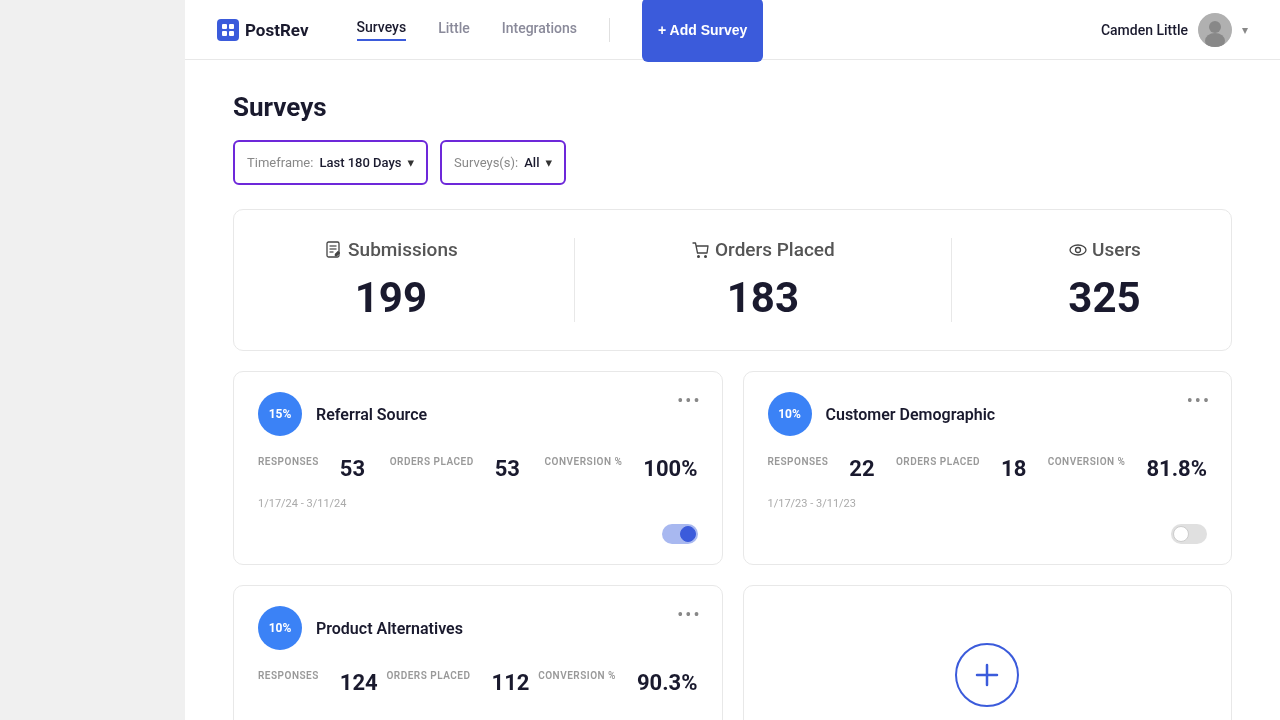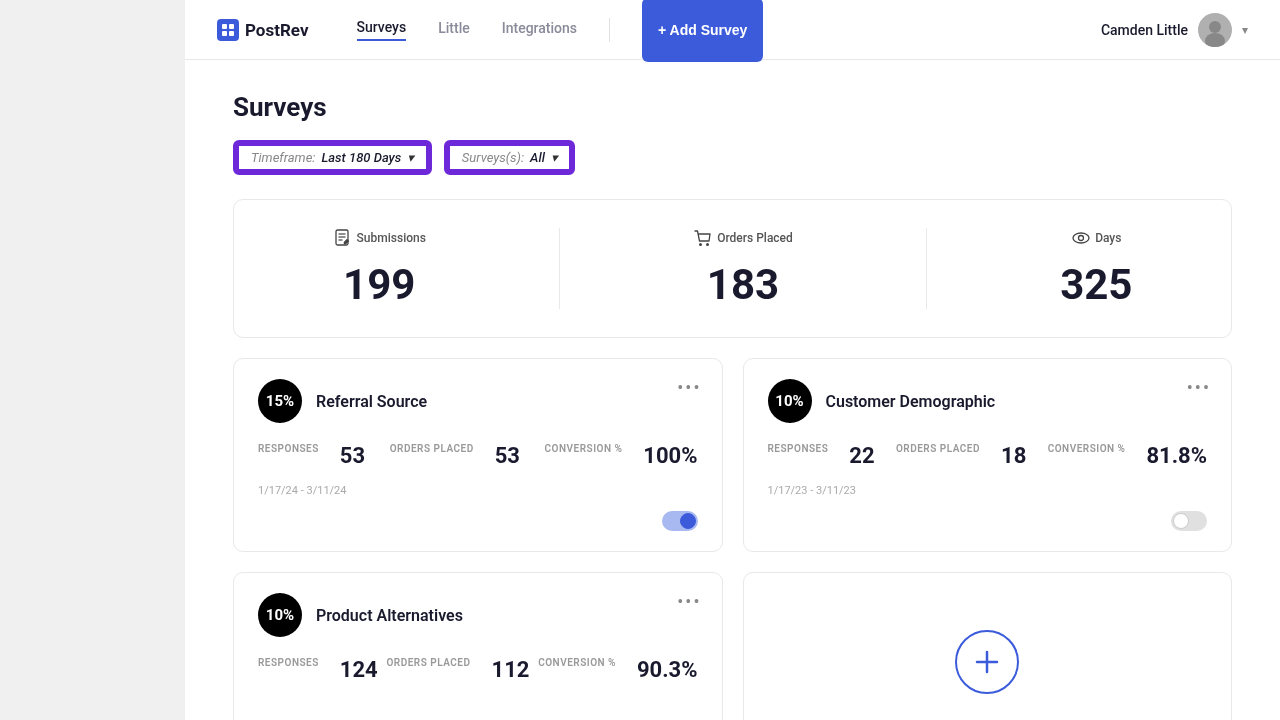--- a/index.html
+++ b/index.html
@@ -142,27 +142,26 @@
     .filters {
       display: flex;
       gap: 12px;
       margin-bottom: 24px;
     }
     .filter-dropdown {
       display: flex;
       align-items: center;
       gap: 6px;
       background: #fff;
-      border: 6px solid #6d28d9;
+      border: 2px solid #6d28d9;
       border-radius: 6px;
-      padding: 4px 12px;
+      padding: 13px 12px;
       font-size: 13px;
       cursor: pointer;
       color: #333;
-      font-style: italic;
     }
     .filter-label {
       color: #888;
       font-size: 13px;
     }
     .filter-value {
       color: #1a1a2e;
       font-weight: 500;
       font-size: 13px;
     }
@@ -180,21 +179,21 @@
       display: flex;
       flex-direction: column;
       align-items: center;
       gap: 12px;
     }
     .stat-header {
       display: flex;
       align-items: center;
       gap: 4px;
       color: #555;
-      font-size: 12px;
+      font-size: 19px;
       font-weight: 500;
     }
     .stat-value {
       font-size: 42px;
       font-weight: 700;
       color: #1a1a2e;
       text-align: center;
     }
     .stat-divider {
       width: 1px;
@@ -217,26 +216,26 @@
     .survey-card-header {
       display: flex;
       align-items: center;
       gap: 14px;
       margin-bottom: 20px;
     }
     .survey-badge {
       width: 44px;
       height: 44px;
       border-radius: 50%;
-      background: #000000;
+      background: #3b82f6;
       color: white;
       display: flex;
       align-items: center;
       justify-content: center;
-      font-size: 15px;
+      font-size: 12px;
       font-weight: 700;
       flex-shrink: 0;
     }
     .survey-name {
       font-size: 16px;
       font-weight: 600;
       color: #1a1a2e;
     }
     .more-menu {
       position: absolute;
@@ -431,21 +430,21 @@
         </div>
         <div class="stat-divider"></div>
         <div class="stat-item">
           <div class="stat-header">
             <span class="icon-views">
               <svg width="18" height="18" viewBox="0 0 18 18" fill="none" xmlns="http://www.w3.org/2000/svg">
                 <ellipse cx="9" cy="9" rx="8" ry="5" stroke="#444" stroke-width="1.3"></ellipse>
                 <circle cx="9" cy="9" r="2.5" stroke="#444" stroke-width="1.3"></circle>
               </svg>
             </span>
-            <span>Days</span>
+            <span>Users</span>
           </div>
           <div class="stat-value">325</div>
         </div>
       </div>
 
       <div class="surveys-grid">
 
         <div class="survey-card">
           <div class="more-menu">•••</div>
           <div class="survey-card-header">

